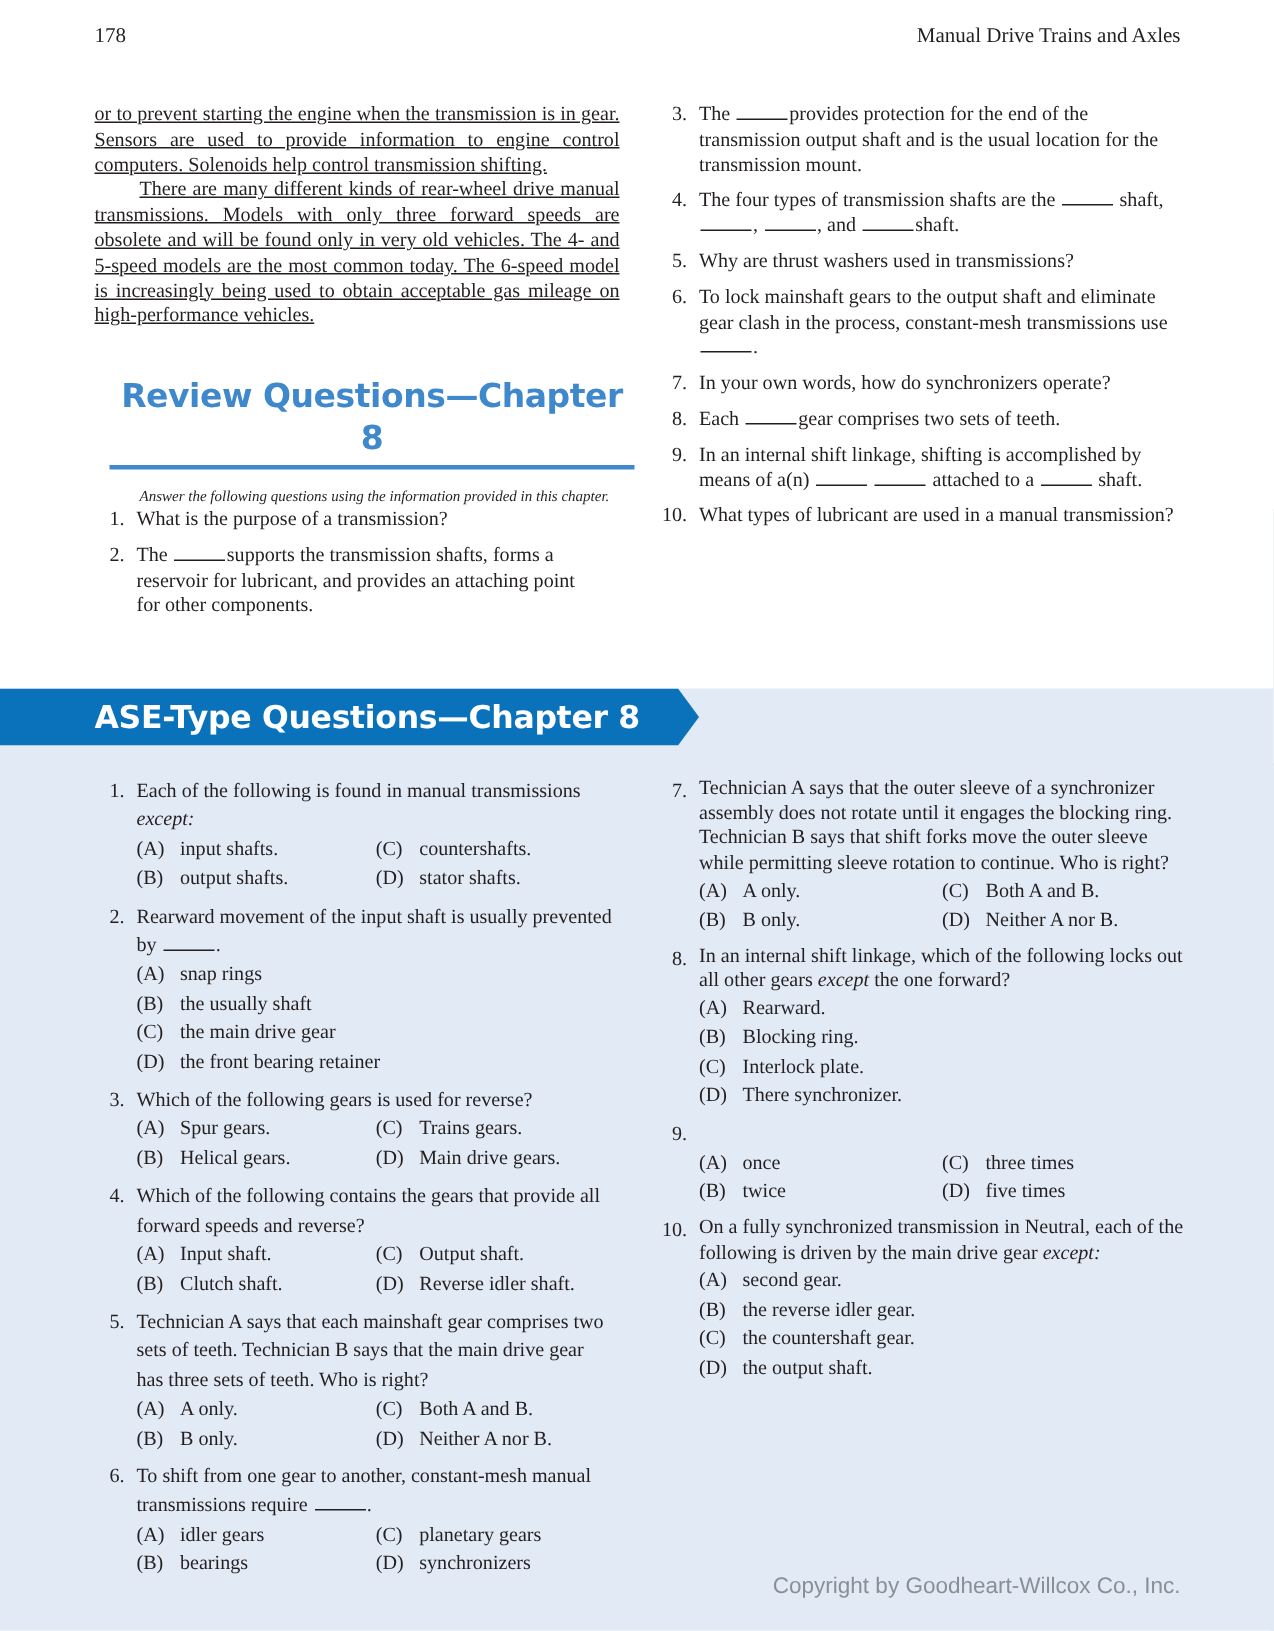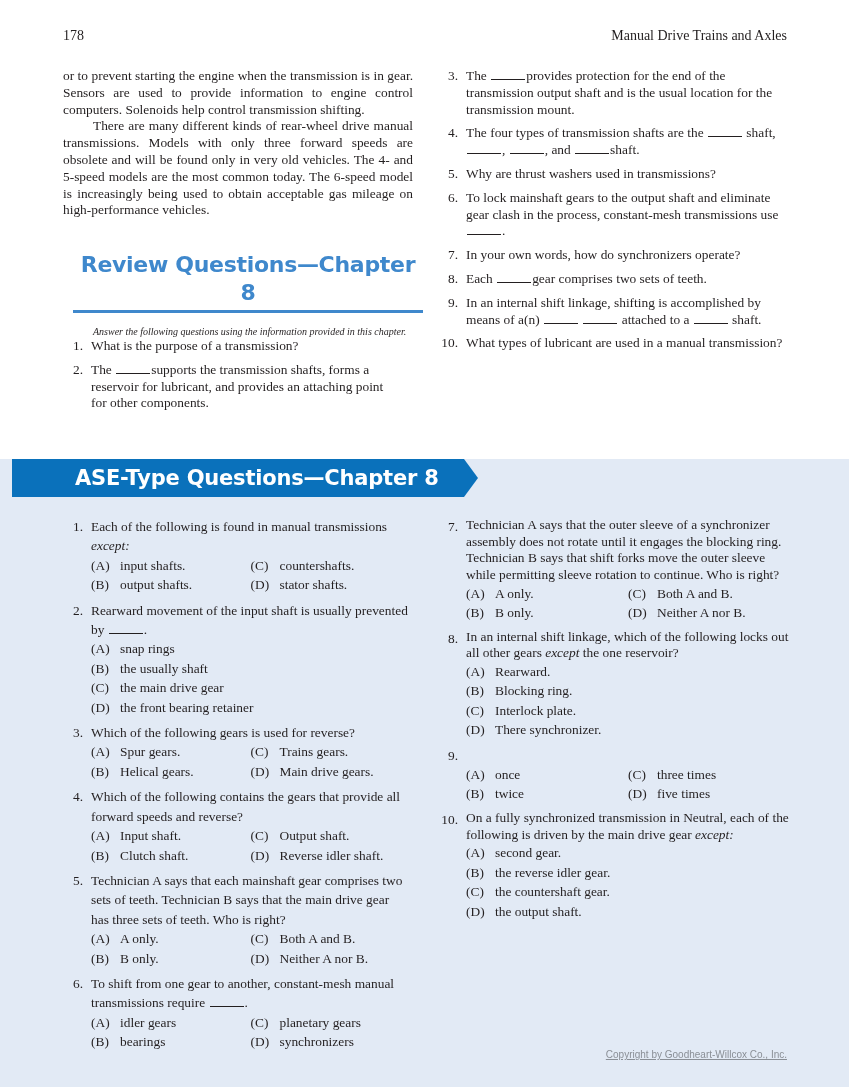--- a/index.html
+++ b/index.html
@@ -1,48 +1,48 @@
 <!DOCTYPE html>
 <html><head>
 <meta charset="utf-8">
 <style>
   html, body { margin:0; padding:0; }
   body { width:849px; height:1087px; position:relative; background:#ffffff; overflow:hidden;
          font-family:"Liberation Serif","DejaVu Serif",serif; color:#231f20; }
   .abs { position:absolute; }
-  .running { top:27px; font-size:14px; line-height:18px;font-family:Liberation Serif, serif; }
+  .running { top:16px; font-size:14px; line-height:18px;font-family:Liberation Serif, serif; }
   .pnum { left:63px; }
   .rhead { right:62px; text-align:right; }
-  .body-text { font-size:13.4px; line-height:16.8px; text-align:justify; }
+  .body-text { font-size:13.4px; line-height:16.8px; text-align:justify;text-decoration:underline; }
   .body-text p { margin:0; }
   .indent { text-indent:30px; }
   .q { display:flex; font-size:13.4px; line-height:16.8px; margin-bottom:7px; }
   .q .n { width:28px; text-align:right; padding-right:8px; flex:none; }
   .q .t { flex:1; }
   .rev-title { font-family:"DejaVu Sans","Liberation Sans",sans-serif; font-weight:bold; color:#3f88cc;
                font-size:22px; letter-spacing:-0.3px; line-height:28px; }
   .rev-rule { height:3px; background:#3f88cc; }
   .intro { font-style:italic; font-size:10px; line-height:16.8px; text-align:justify;margin-top:28px; }
   .panel { left:0; top:459px; width:849px; height:628px; background:#e2eaf5; }
-  .banner { left:12px; top:459px; height:38px; width:466px;text-align:right; }
+  .banner { left:0; top:459px; height:38px; width:466px;text-align:right; }
   .banner svg { position:absolute; left:0; top:0; }
   .banner-title { position:absolute; left:63px; top:4px; font-family:"DejaVu Sans","Liberation Sans",sans-serif;
                   font-weight:bold; color:#ffffff; font-size:21px; line-height:30px; letter-spacing:-0.2px; }
   .mc { font-size:13.4px; line-height:19.4px; }
   .mc .stem { display:flex; }
   .mc .stem .n { width:28px; text-align:right; padding-right:8px; flex:none; }
   .mc .stem .t { flex:1; }
   .opts { margin-left:36px; display:grid; grid-template-columns:1fr 1fr; column-gap:0; }
   .opts.single { grid-template-columns:1fr; }
   .opt { display:flex; }
   .opt .l { width:29px; flex:none; }
   .mcq { margin-bottom:6px; }
   em { font-style:italic; }
   .blank { display:inline-block; width:34px; border-bottom:1px solid #231f20; height:11px; vertical-align:baseline; margin:0 1px; }
-  .copyright { right:62px; top:1049px; font-family:"Liberation Sans","DejaVu Sans",sans-serif; font-size:10px; color:#8a8f96;text-decoration:underline; }
+  .copyright { right:62px; top:1049px; font-family:"Liberation Sans","DejaVu Sans",sans-serif; font-size:15px; color:#8a8f96; }
 </style>
 </head>
 <body>
 
 <div class="abs running pnum">178</div>
 <div class="abs running rhead">Manual Drive Trains and Axles</div>
 
 <div class="abs body-text" style="left:63px; top:68px; width:350px;">
   <p>or to prevent starting the engine when the transmission is in gear. Sensors are used to provide information to engine control computers. Solenoids help control transmission shifting.</p>
   <p class="indent">There are many different kinds of rear-wheel drive manual transmissions. Models with only three forward speeds are obsolete and will be found only in very old vehicles. The 4- and 5-speed models are the most common today. The 6-speed model is increasingly being used to obtain acceptable gas mileage on high-performance vehicles.</p>
@@ -296,21 +296,21 @@
         </div>
       <div class="opt">
           <span class="l">(D)</span>
           <span>Neither A nor B.</span>
         </div>
     </div>
   </div>
   <div class="mcq">
     <div class="stem">
         <span class="n">8.</span>
-      <span class="t" style="line-height:16.7px;"><span>In an internal shift linkage, which of the following locks out all other gears</span> <em>except</em> <span>the one reservoir?</span></span>
+      <span class="t" style="line-height:16.7px;"><span>In an internal shift linkage, which of the following locks out all other gears</span> <em>except</em> <span>the one forward?</span></span>
       </div>
     <div class="opts single">
       <div class="opt">
           <span class="l">(A)</span>
           <span>Rearward.</span>
         </div>
       <div class="opt">
           <span class="l">(B)</span>
           <span>Blocking ring.</span>
         </div>

